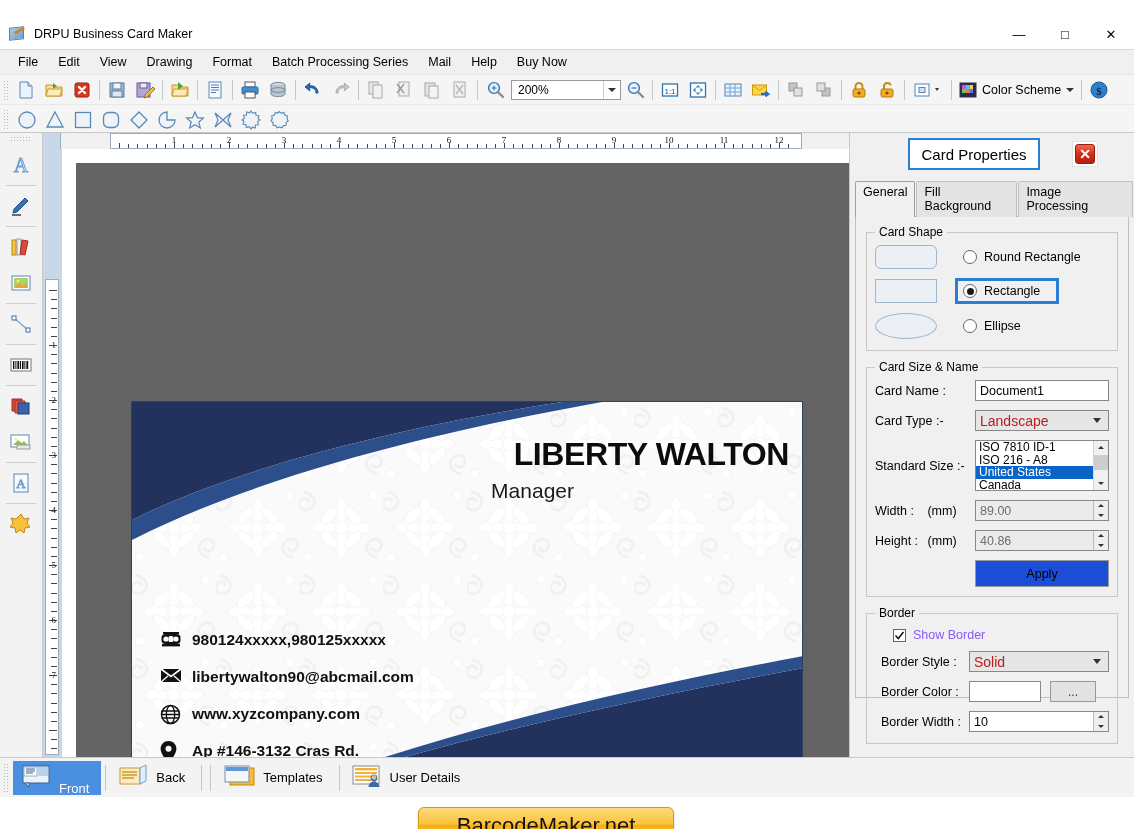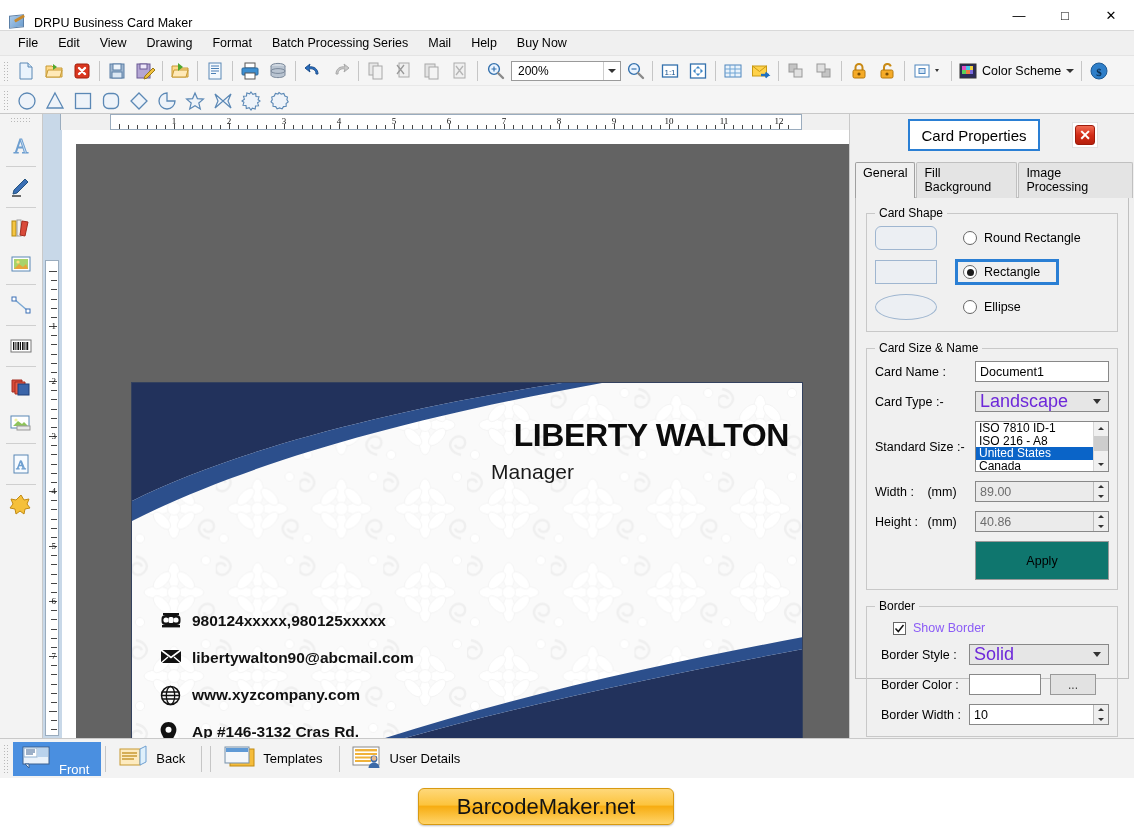--- a/index.html
+++ b/index.html
@@ -10,22 +10,23 @@
     font-size:12px;
     background:#ffffff;
     overflow:hidden;
     position:relative;
   }
 
   
   .titlebar {
     height:31px; background:#ffffff;
     border-bottom:1px solid #d9d9d9;
-    display:flex; align-items:flex-end;
+    display:flex; align-items:center;
     position:relative;
+    margin-top:19px;
   }
   .title-icon { width:17px; height:16px; margin-left:9px; position:relative; }
   .title-icon .sheet {
     position:absolute; left:0; top:1px; width:15px; height:13px;
     background:linear-gradient(135deg,#a8c8e8 0%,#6f9fcf 100%);
     border:1px solid #5b7fa6; transform:skewY(-6deg);
   }
   .title-icon .pen {
     position:absolute; left:5px; top:3px; width:11px; height:3px;
     background:#c8882a; transform:rotate(-30deg); border-radius:1px;
@@ -219,21 +220,21 @@
 
   .frow { display:flex; align-items:center; margin-bottom:9px; }
   .flabel { width:100px; font-size:12.5px; color:#000; }
   .finput {
     flex:1; height:21px; border:1px solid #888; background:#fff;
     font-size:12.5px; padding:1px 4px; color:#000; display:flex; align-items:center;
   }
   .finput.disabled { background:#ebebeb; color:#6d6d6d; }
   .fselect {
     flex:1; height:21px; border:1px solid #888; background:#e6e6e6;
-    font-size:18px; padding:1px 4px; color:#6d28d9;
+    font-size:14px; padding:1px 4px; color:#b91c1c;
     display:flex; align-items:center; justify-content:space-between;
   }
   .chev { width:0;height:0; border-left:4px solid transparent;border-right:4px solid transparent;border-top:5px solid #333; margin-right:3px; }
   .spinner { width:15px; border-left:1px solid #bbb; height:100%; display:flex; flex-direction:column; }
   .spin-h { flex:1; display:flex; align-items:center; justify-content:center; background:#eee; }
   .tri-up-s { width:0;height:0;border-left:3px solid transparent;border-right:3px solid transparent;border-bottom:3px solid #333; }
   .tri-dn-s { width:0;height:0;border-left:3px solid transparent;border-right:3px solid transparent;border-top:3px solid #333; }
 
   .listbox {
     flex:1; height:51px; border:1px solid #888; background:#fff;
@@ -241,21 +242,21 @@
   }
   .lb-items { flex:1; }
   .lb-item { font-size:12px; padding:0 3px; line-height:12.7px; color:#000; }
   .lb-item.sel { background:#0a64c8; color:#fff; }
   .lb-scroll { width:15px; background:#f0f0f0; display:flex; flex-direction:column; border-left:1px solid #d6d6d6; }
   .lb-arrow { height:13px; display:flex; align-items:center; justify-content:center; background:#f0f0f0; }
   .lb-thumb { height:15px; background:#cdcdcd; margin:1px 0; }
   .lb-track { flex:1; }
 
   .apply-btn {
-    margin-left:100px; height:39px; border:1px solid #999; background:#0f766e;
+    margin-left:100px; height:27px; border:1px solid #999; background:#1d4ed8;
     display:flex; align-items:center; justify-content:center; font-size:12.5px; color:#000;
   }
 
   .ckrow { display:flex; align-items:center; gap:7px; margin:2px 0 9px 18px; }
   .ckbox {
     width:13px;height:13px;border:1px solid #666;background:#fff;
     display:flex;align-items:center;justify-content:center;flex:none;
   }
   .ckbox svg { display:block; }
   .ck-text { font-size:12.5px; color:#8b5cf6; }

